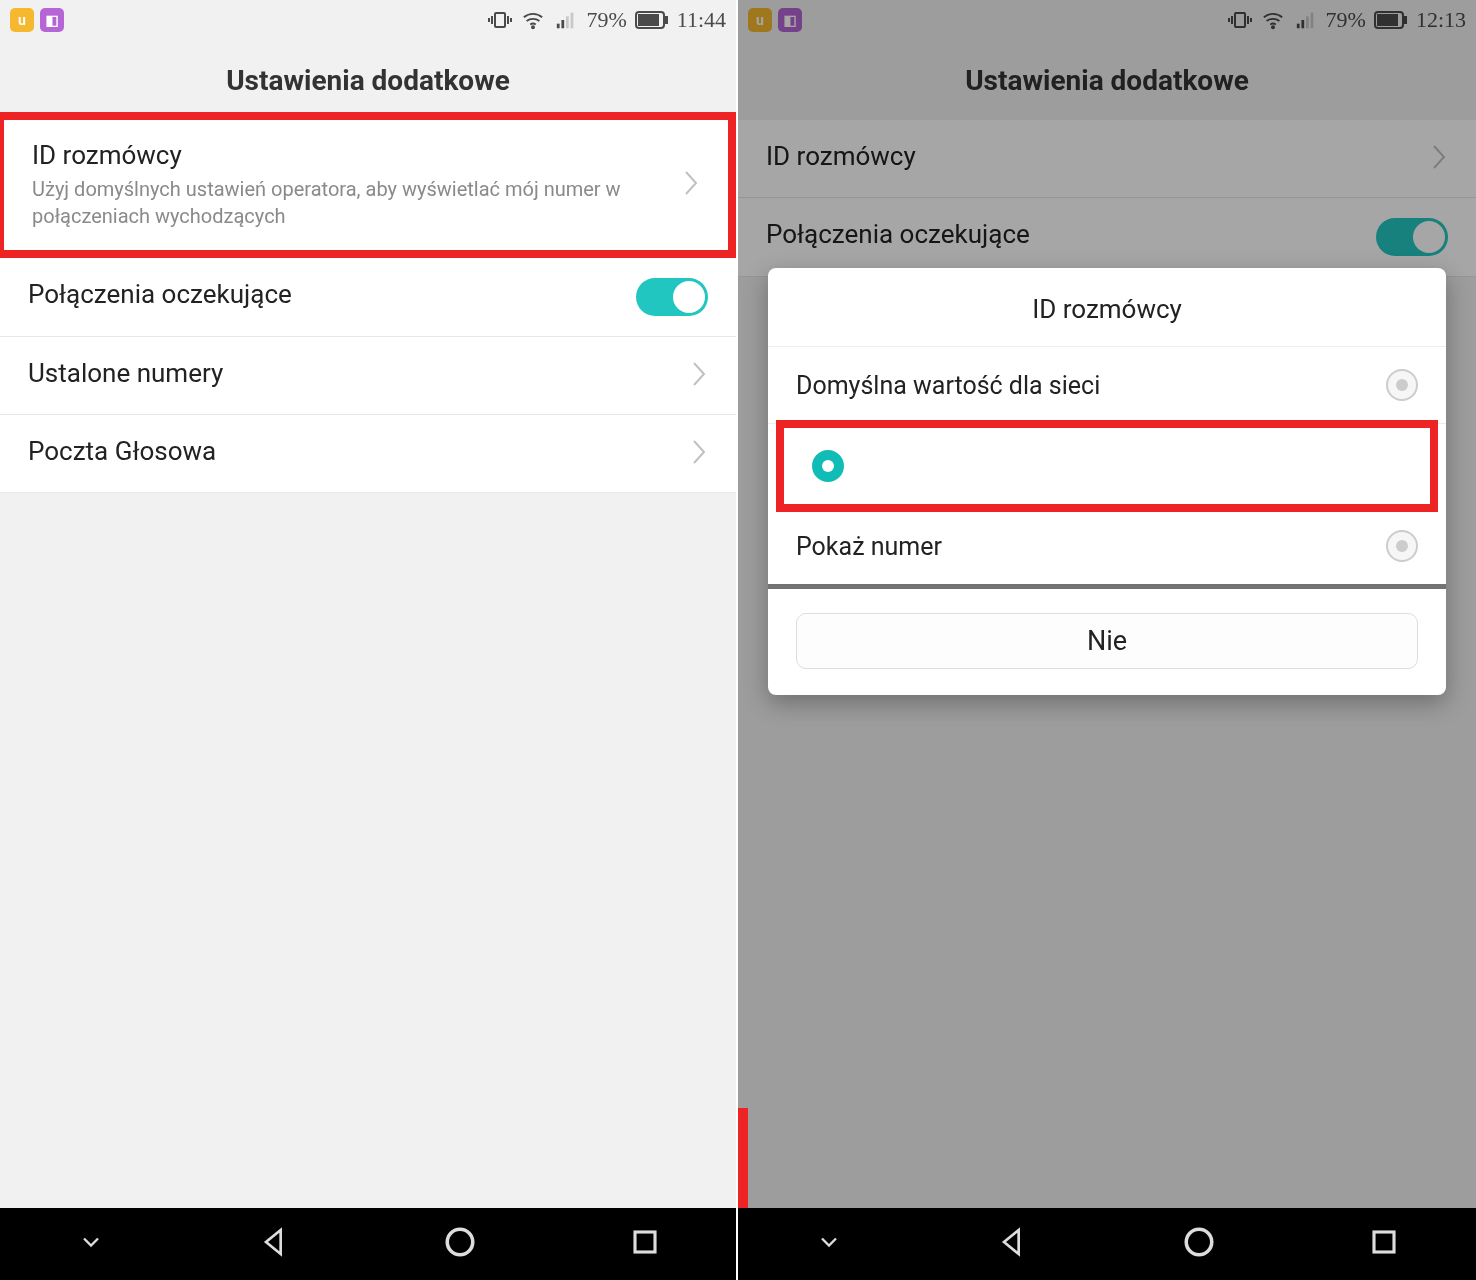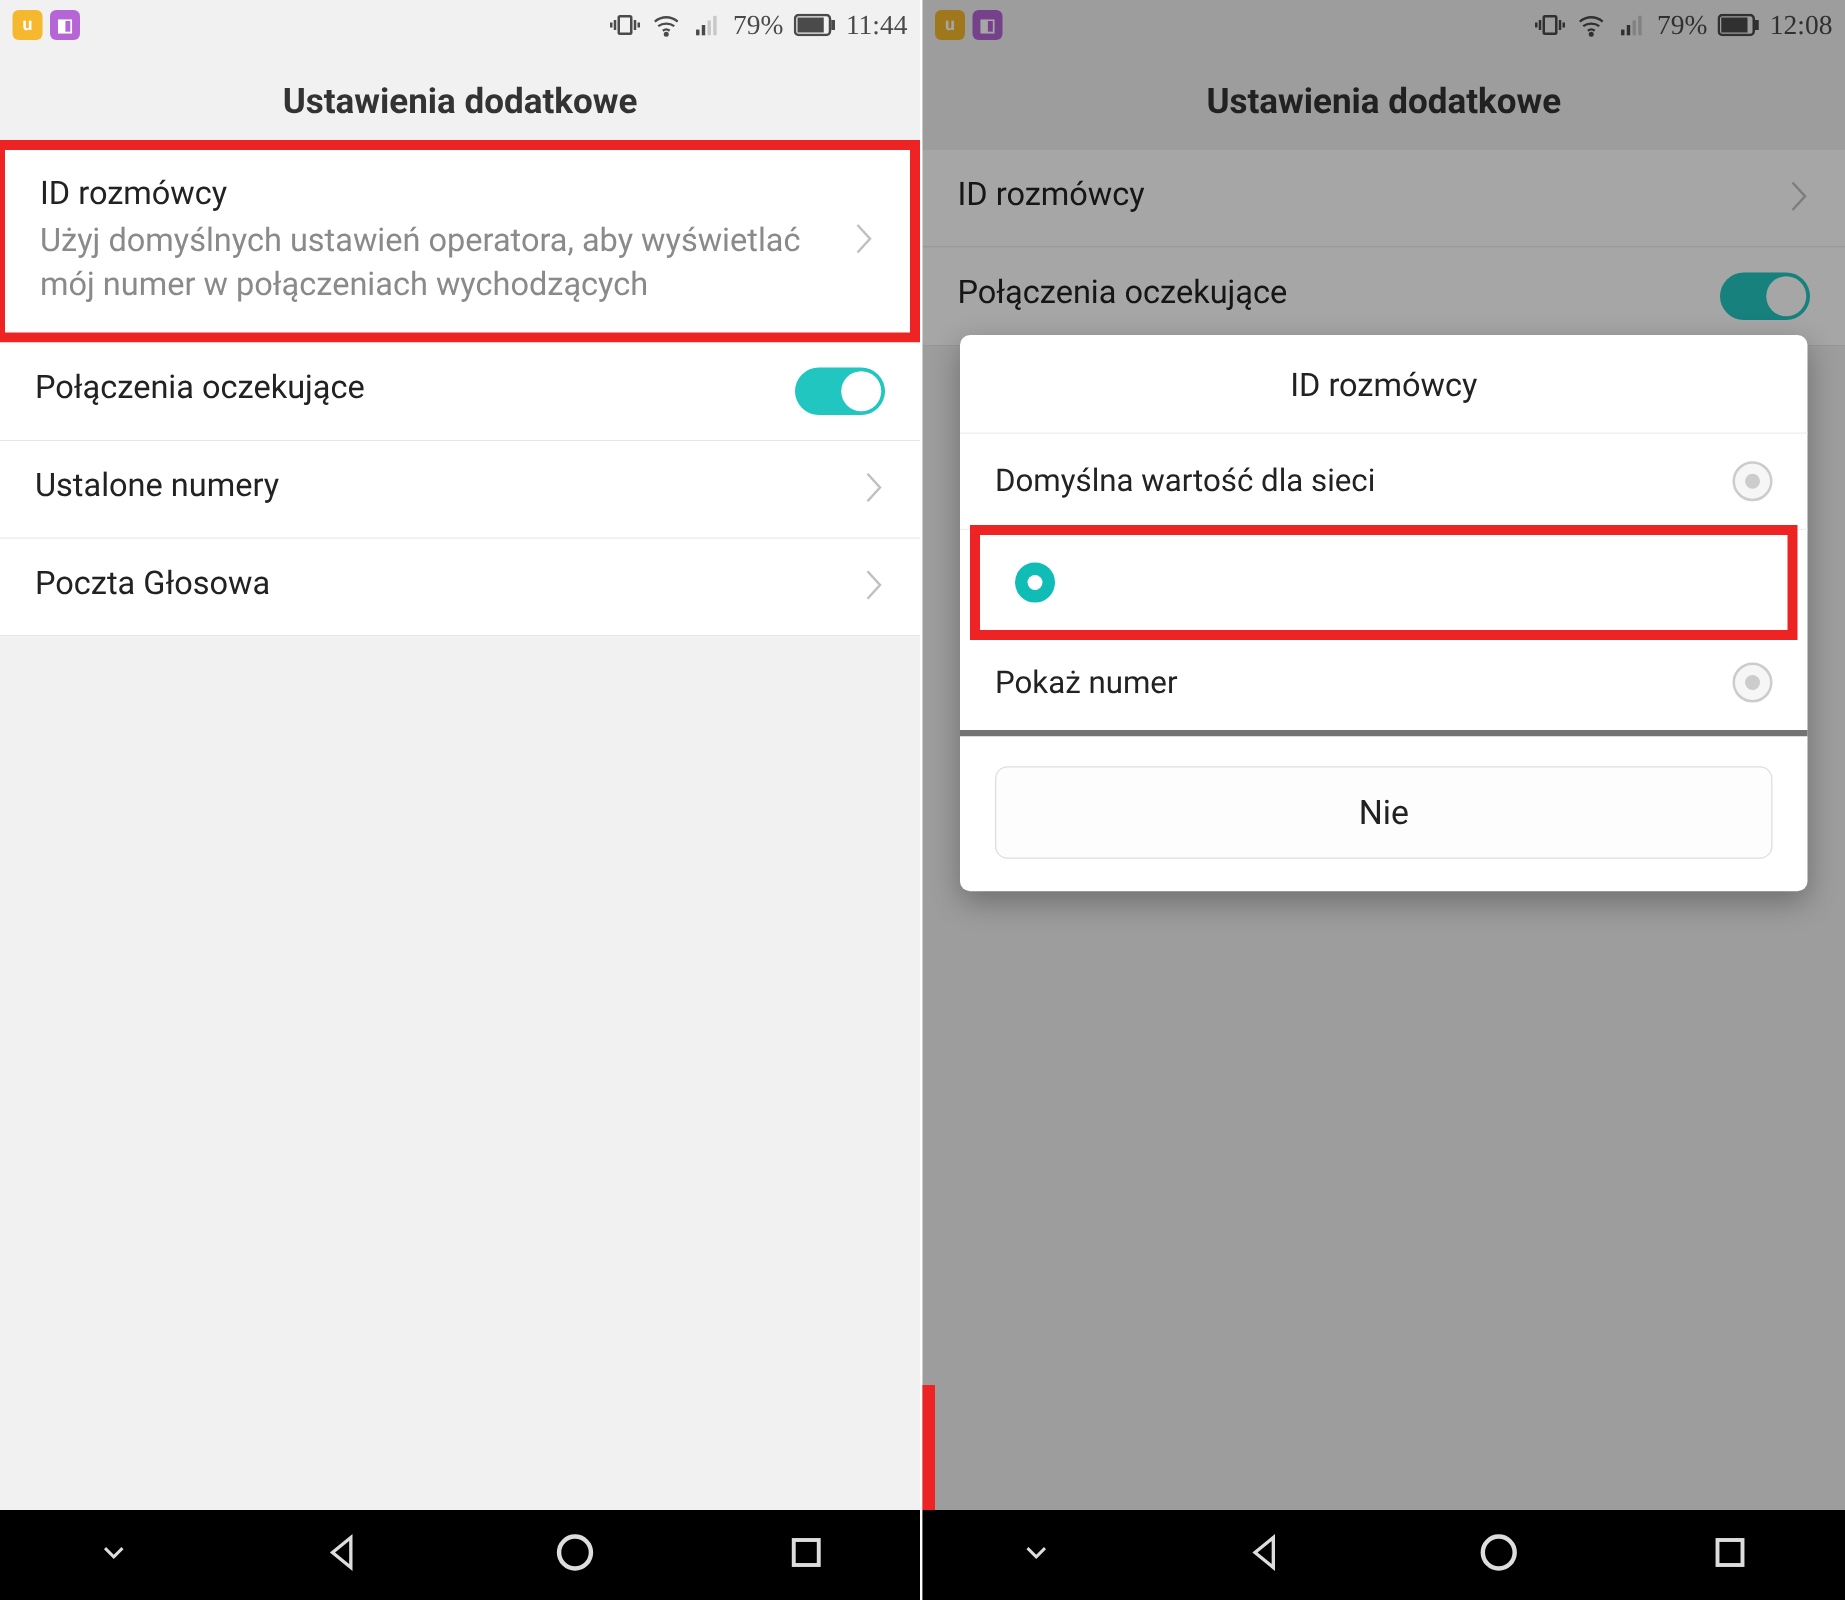--- a/index.html
+++ b/index.html
@@ -100,21 +100,21 @@
     background: #fff;
     min-height: 78px;
   }
   .row-text { flex: 1; }
   .row-title {
     font-size: 26px;
     color: #222;
     margin-bottom: 6px;
   }
   .row-sub {
-    font-size: 26px;
+    font-size: 20px;
     color: #8a8a8a;
     line-height: 1.35;
   }
   .chevron {
     color: #c0c0c0;
   }
   .toggle {
     width: 72px;
     height: 38px;
     border-radius: 20px;
@@ -202,21 +202,21 @@
     width:12px;height:12px;border-radius:50%;background:#fff;
   }
   .dialog-highlight {
     border: 8px solid #ee2424;
     margin: -4px 8px;
   }
   .dialog-btn {
     margin: 24px 28px 0;
     border: 1px solid #ddd;
     border-radius: 10px;
-    height: 74px;
+    height: 56px;
     display:flex;
     align-items:center;
     justify-content:center;
     font-size: 27px;
     color: #222;
     background:#fdfdfd;
   }
   .spacer-red {
     position:absolute;
     left:0;
@@ -366,21 +366,21 @@
             </svg>
         </span>
         <span>79%</span>
         <span class="status-ico">
           <svg width="34" height="18" viewBox="0 0 34 18">
               <rect x="1" y="1" width="28" height="16" rx="3" fill="none" stroke="#4a4a4a" stroke-width="2"></rect>
               <rect x="3" y="3" width="21" height="12" fill="#4a4a4a"></rect>
               <rect x="30" y="5" width="3" height="8" fill="#4a4a4a"></rect>
             </svg>
         </span>
-        <span>12:08</span>
+        <span>12:13</span>
       </div>
     </div>
 
     <div class="header">Ustawienia dodatkowe</div>
 
     <div class="list bg-list">
       <div class="row">
         <div class="row-text">
           <div class="row-title">ID rozmówcy</div>
         </div>

